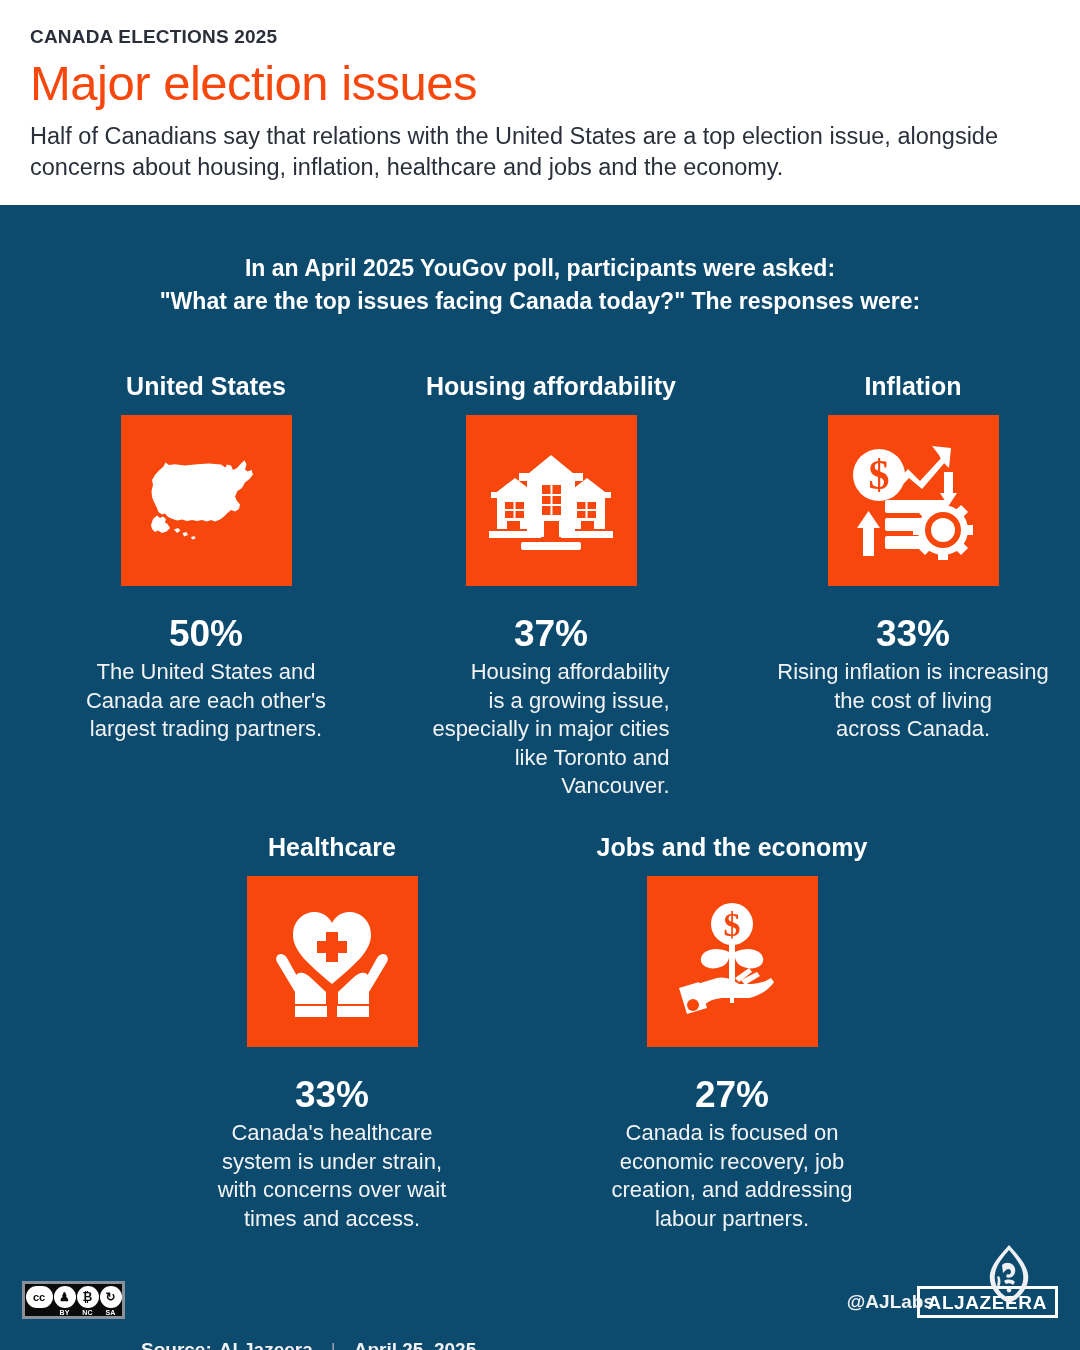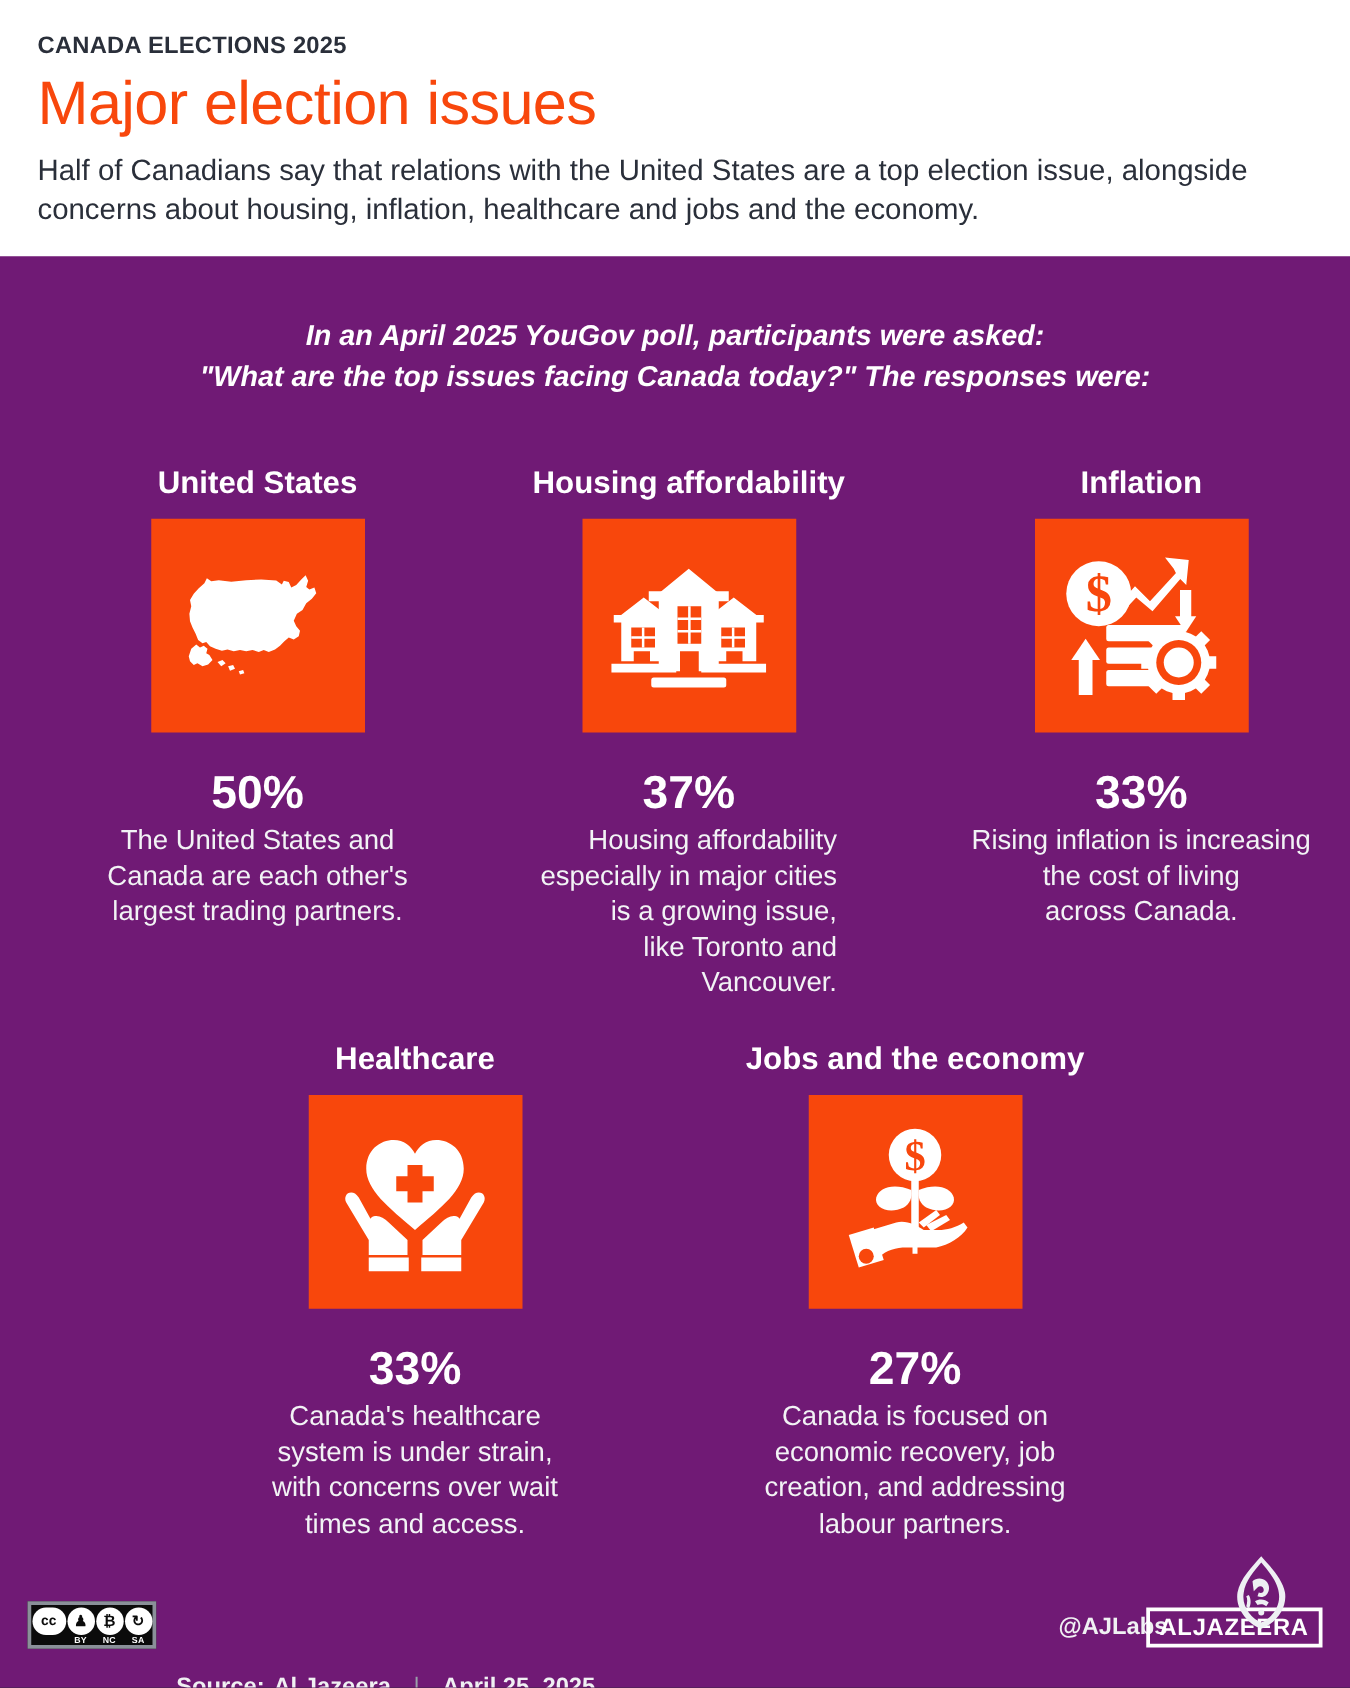--- a/index.html
+++ b/index.html
@@ -6,21 +6,21 @@
   * { margin:0; padding:0; box-sizing:border-box; }
   html,body { width:1080px; height:1350px; }
   body{
     font-family:"Liberation Sans", sans-serif;
     background:#2a2f3a;
     overflow:hidden;
   }
   #page{
     position:relative;
     width:1080px; height:1350px;
-    background:#701a75;
+    background:#0c4a6e;
   }
 
   
   .header{
     position:absolute; left:0; top:0;
     width:1080px; height:205px;
     background:#ffffff;
     padding:26px 30px 0 30px;
   }
   .kicker{
@@ -35,21 +35,20 @@
     font-size:23.5px; color:#2a2f3a; line-height:1.32;
     margin-top:12px; max-width:1025px;
   }
 
   
   .question{
     position:absolute; left:0; top:252px; width:1080px;
     text-align:center; color:#fff;
     font-size:23px; font-weight:bold; line-height:1.42;
     padding:0 60px;
-    font-style:italic;
   }
   .question .l2{ display:block; }
 
   
   .row{ position:absolute; width:1080px; display:flex; }
   .row-top{ top:372px; left:16px; justify-content:flex-start;padding-left:16px; }
   .row-bottom{ top:833px; left:0; }
 
   .card{
     display:flex; flex-direction:column; align-items:center;
@@ -202,22 +201,22 @@
 
           <rect x="0" y="82" width="52" height="7" fill="#ffffff"></rect>
           <rect x="72" y="82" width="52" height="7" fill="#ffffff"></rect>
           <rect x="32" y="93" width="60" height="8" fill="#ffffff" rx="2"></rect>
         </svg>
         </span>
       </div>
       <div class="pct">37%</div>
       <div class="desc">
         <div>Housing affordability</div>
+        <div>is a growing issue,</div>
         <div>especially in major cities</div>
-        <div>is a growing issue,</div>
         <div>like Toronto and</div>
         <div>Vancouver.</div>
       </div>
     </div>
 
     <div class="card c3">
       <div class="card-head">Inflation</div>
       <div class="icon-box">
         <span>
         <svg width="124" height="118" viewBox="0 0 124 118">

